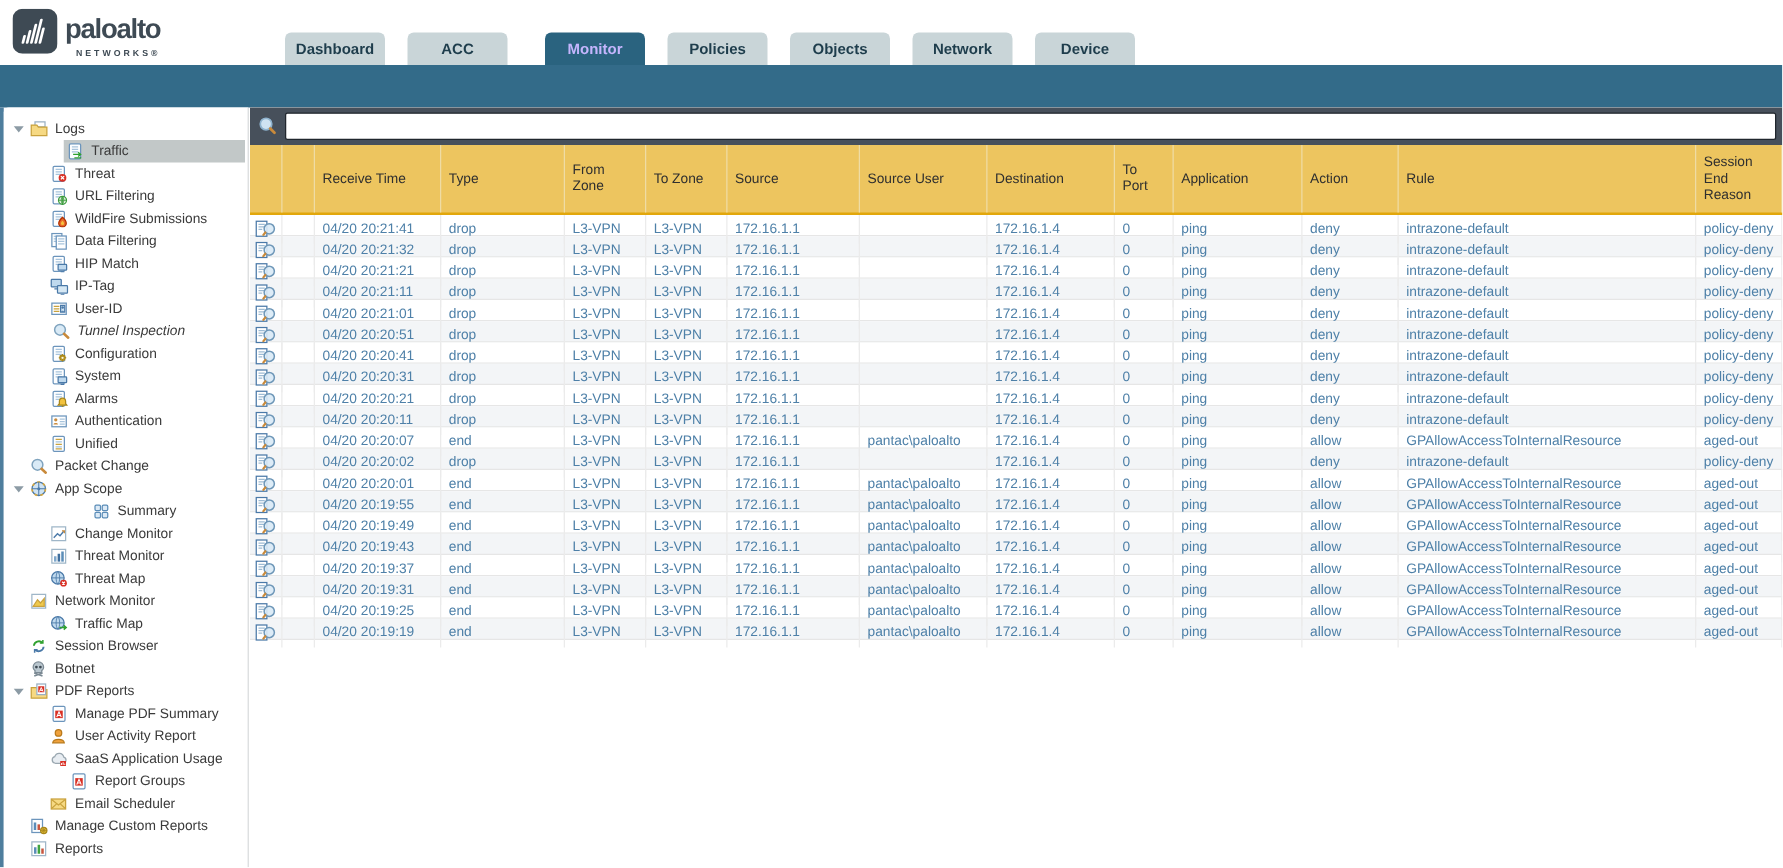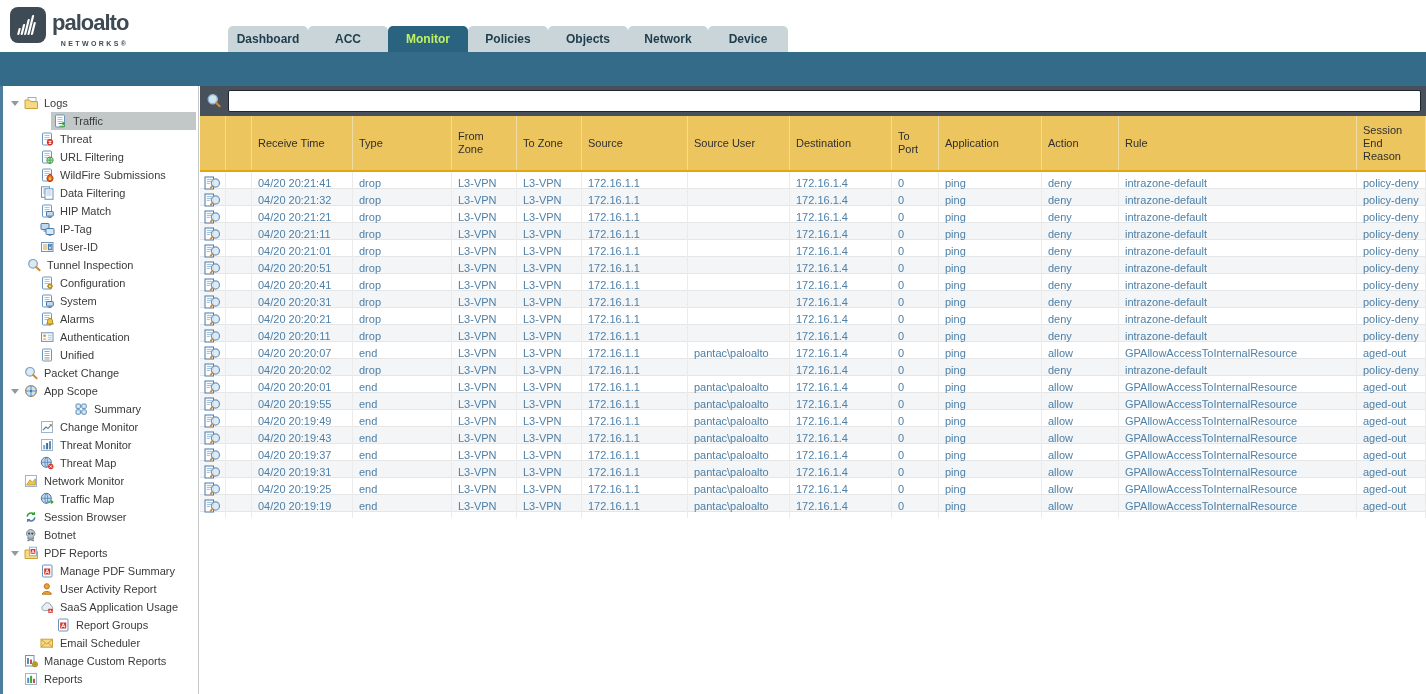--- a/index.html
+++ b/index.html
@@ -7,24 +7,24 @@
   body { font-family:"Liberation Sans","DejaVu Sans",sans-serif; }
   #app { position:relative; width:1426px; height:694px; overflow:hidden; background:#fff; }
 
   
   .topbar { position:absolute; top:0; left:0; right:0; height:52px; background:#fff; }
   .logo { position:absolute; top:7px; left:10px; display:flex; align-items:flex-start; }
   .logo-mark { margin-right:6px; }
   .logo-textwrap { display:flex; flex-direction:column; align-items:flex-end; }
   .logo-name { font-size:22px; font-weight:600; color:#3E4A54; letter-spacing:-1px; line-height:32px; }
   .logo-tag { font-size:7px; font-weight:bold; color:#3E4A54; letter-spacing:2.4px; margin-top:1px; }
-  .tabbar { position:absolute; left:228px; bottom:0; display:flex; gap:0; }
+  .tabbar { position:absolute; left:228px; bottom:0; display:flex; gap:18px; }
   .tab { width:80px; height:26px; line-height:26px; text-align:center; font-size:12px; font-weight:bold;
          color:#1E3D4C; background:#C9D5D8; border-radius:5px 5px 0 0; cursor:pointer; }
-  .tab.active { background:var(--tab-active,#2A637F); color:#bef264; }
+  .tab.active { background:var(--tab-active,#2A637F); color:#c4b5fd;margin-left:12px; }
 
   
   .band { position:absolute; top:52px; left:0; right:0; height:34px; background:var(--band,#336B89); }
 
   
   .left-accent { position:absolute; top:86px; left:0; bottom:0; width:3px; background:#4E7E9D; }
   .sidebar { position:absolute; top:86px; left:3px; bottom:0; width:196px; background:#fff;
              border-right:1px solid #C4C8CA; border-top-left-radius:4px; overflow:hidden; }
   .tree { padding-top:8px; font-size:11px; color:#3A3A3A; }
   .titem { height:18px; display:flex; align-items:center; cursor:pointer; white-space:nowrap; }
@@ -221,21 +221,21 @@
                 <rect x="1.5" y="2.5" width="11.5" height="9" fill="#FDFEFF" stroke="#6C95BC"></rect>
                 <path d="M3 5h4.5M3 7h4.5M3 9h4.5" stroke="#C9A23D"></path>
                 <rect x="8.5" y="4.3" width="3.3" height="5.4" fill="#CFE3F2" stroke="#4A79A8"></rect>
                 <circle cx="10.1" cy="6" r="1" fill="#4A79A8"></circle>
                 <path d="M9 9.3c.2-1 2-1 2.2 0z" fill="#4A79A8"></path>
               </svg>
             </span>
             <span class="tlabel">User-ID</span>
           </span>
         </div>
-        <div class="titem" style="padding-left: 8px;">
+        <div class="titem" style="padding-left: 23px; font-style: italic;">
           <span class="exp"></span>
           <span class="tinner">
             <span class="ticon">
               <svg width="15" height="14" viewBox="0 0 15 14">
                 <circle cx="6" cy="5.8" r="4.3" fill="#D9EAF6" stroke="#7FA3BE" stroke-width="1.2"></circle>
                 <path d="M9.2 9l3.4 3.2" stroke="#C98A3B" stroke-width="2" stroke-linecap="round"></path>
               </svg>
             </span>
             <span class="tlabel">Tunnel Inspection</span>
           </span>

